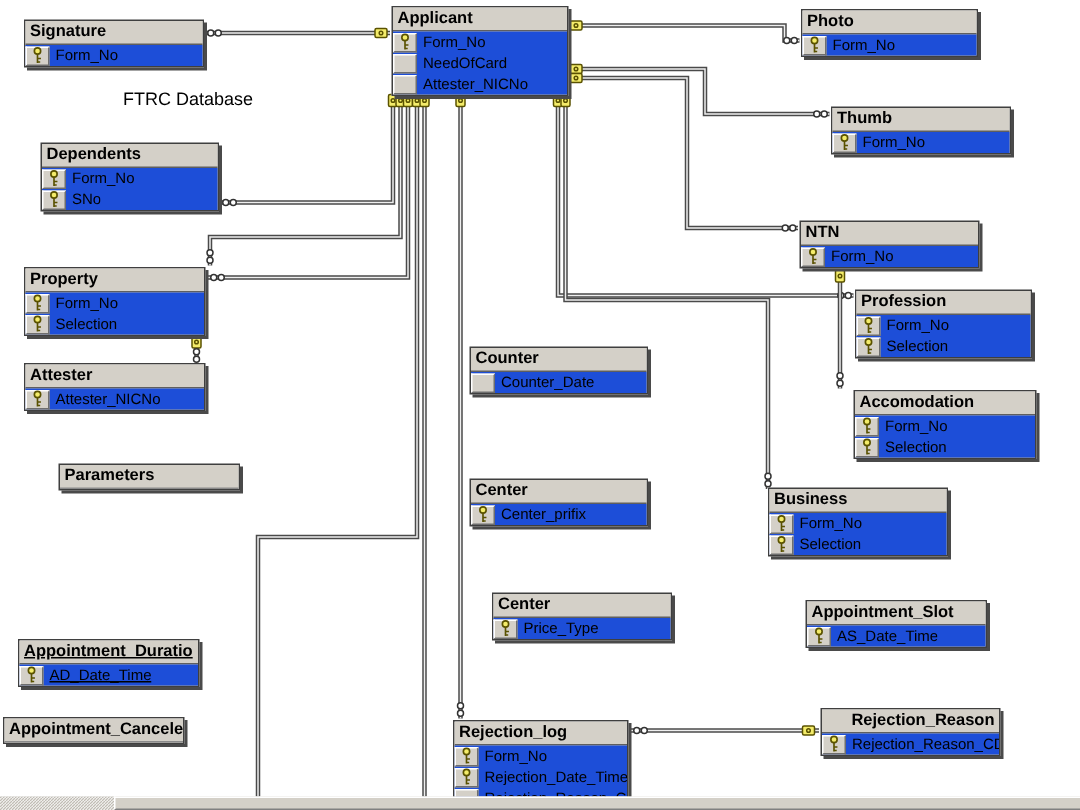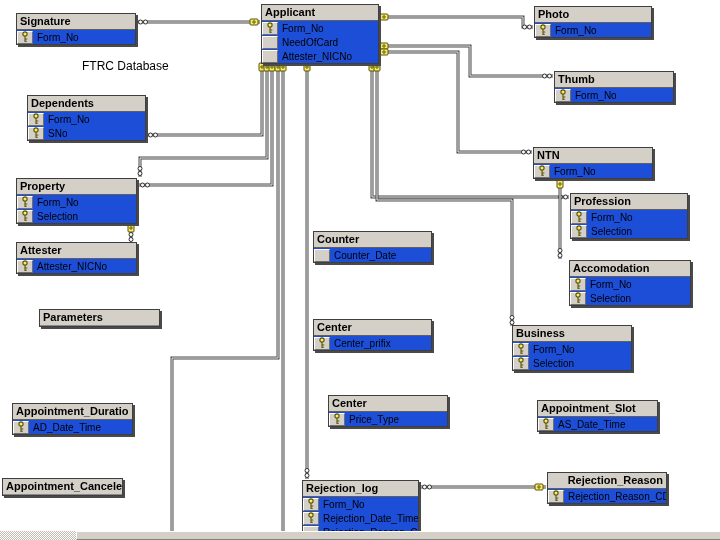--- a/index.html
+++ b/index.html
@@ -394,21 +394,21 @@
             <span class="cell">
               <svg width="8" height="12" viewBox="0 0 8 12">
                 <circle cx="4" cy="3" r="2.1" fill="#f4ec6a" stroke="#5a5200" stroke-width="1.1"></circle>
                 <path d="M4 5.2 L4 11 M4 8 L6.3 8 M4 10.3 L5.8 10.3" stroke="#5a5200" stroke-width="1.1" fill="none"></path>
               </svg>
             </span>
             <span class="fname">AS_Date_Time</span>
           </div>
         </div>
       </div>
-      <div class="tbl" style="left: 12px; top: 403px; width: 121px;">
+      <div class="tbl" style="left: 12px; top: 426px; width: 121px; text-decoration: underline;">
         <div class="hdr">Appointment_Duratio</div>
         <div class="body">
           <div class="row">
             <span class="cell">
               <svg width="8" height="12" viewBox="0 0 8 12">
                 <circle cx="4" cy="3" r="2.1" fill="#f4ec6a" stroke="#5a5200" stroke-width="1.1"></circle>
                 <path d="M4 5.2 L4 11 M4 8 L6.3 8 M4 10.3 L5.8 10.3" stroke="#5a5200" stroke-width="1.1" fill="none"></path>
               </svg>
             </span>
             <span class="fname">AD_Date_Time</span>

